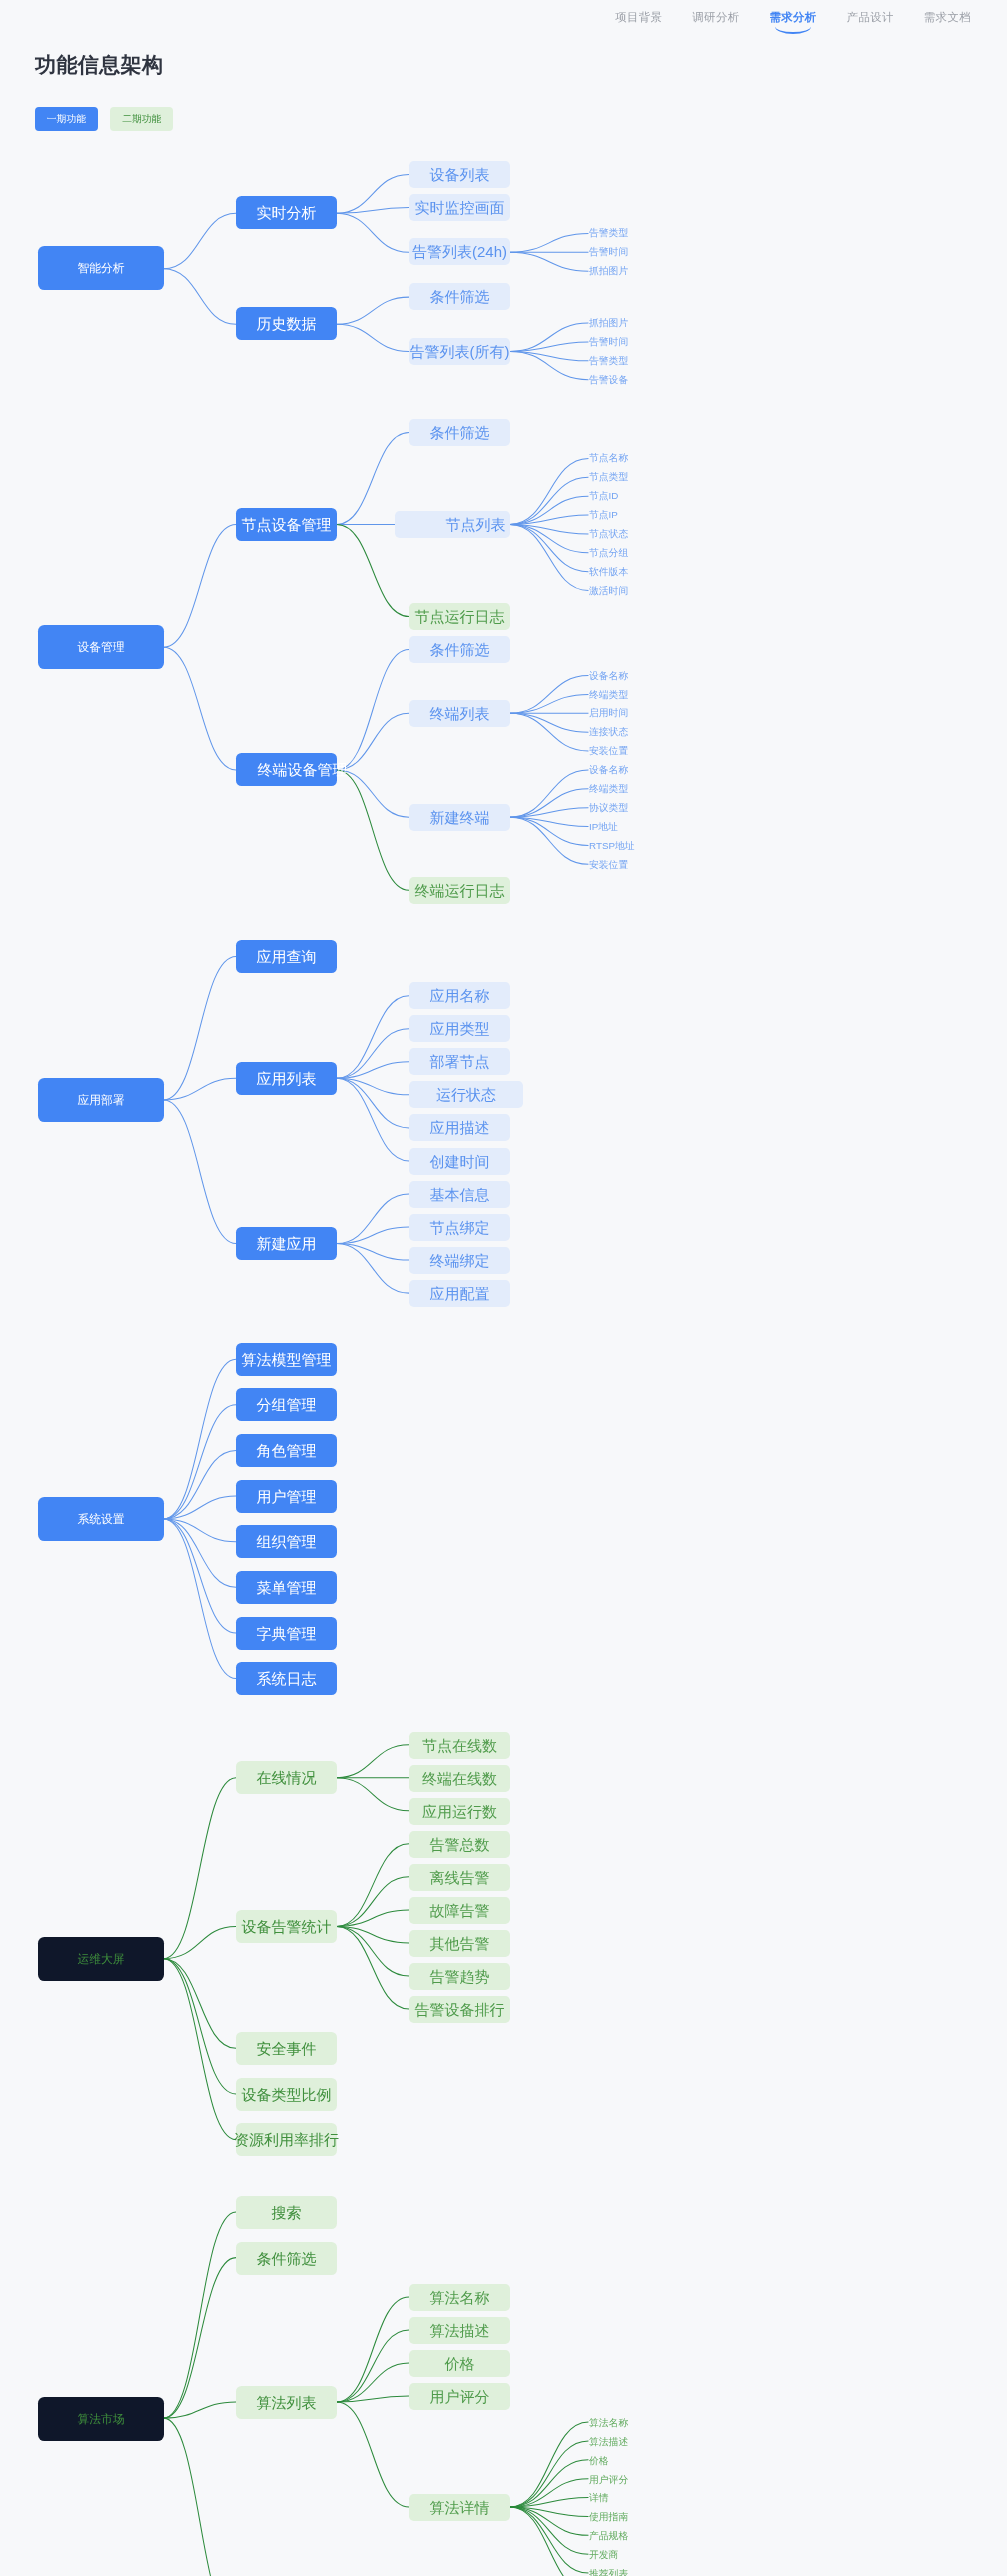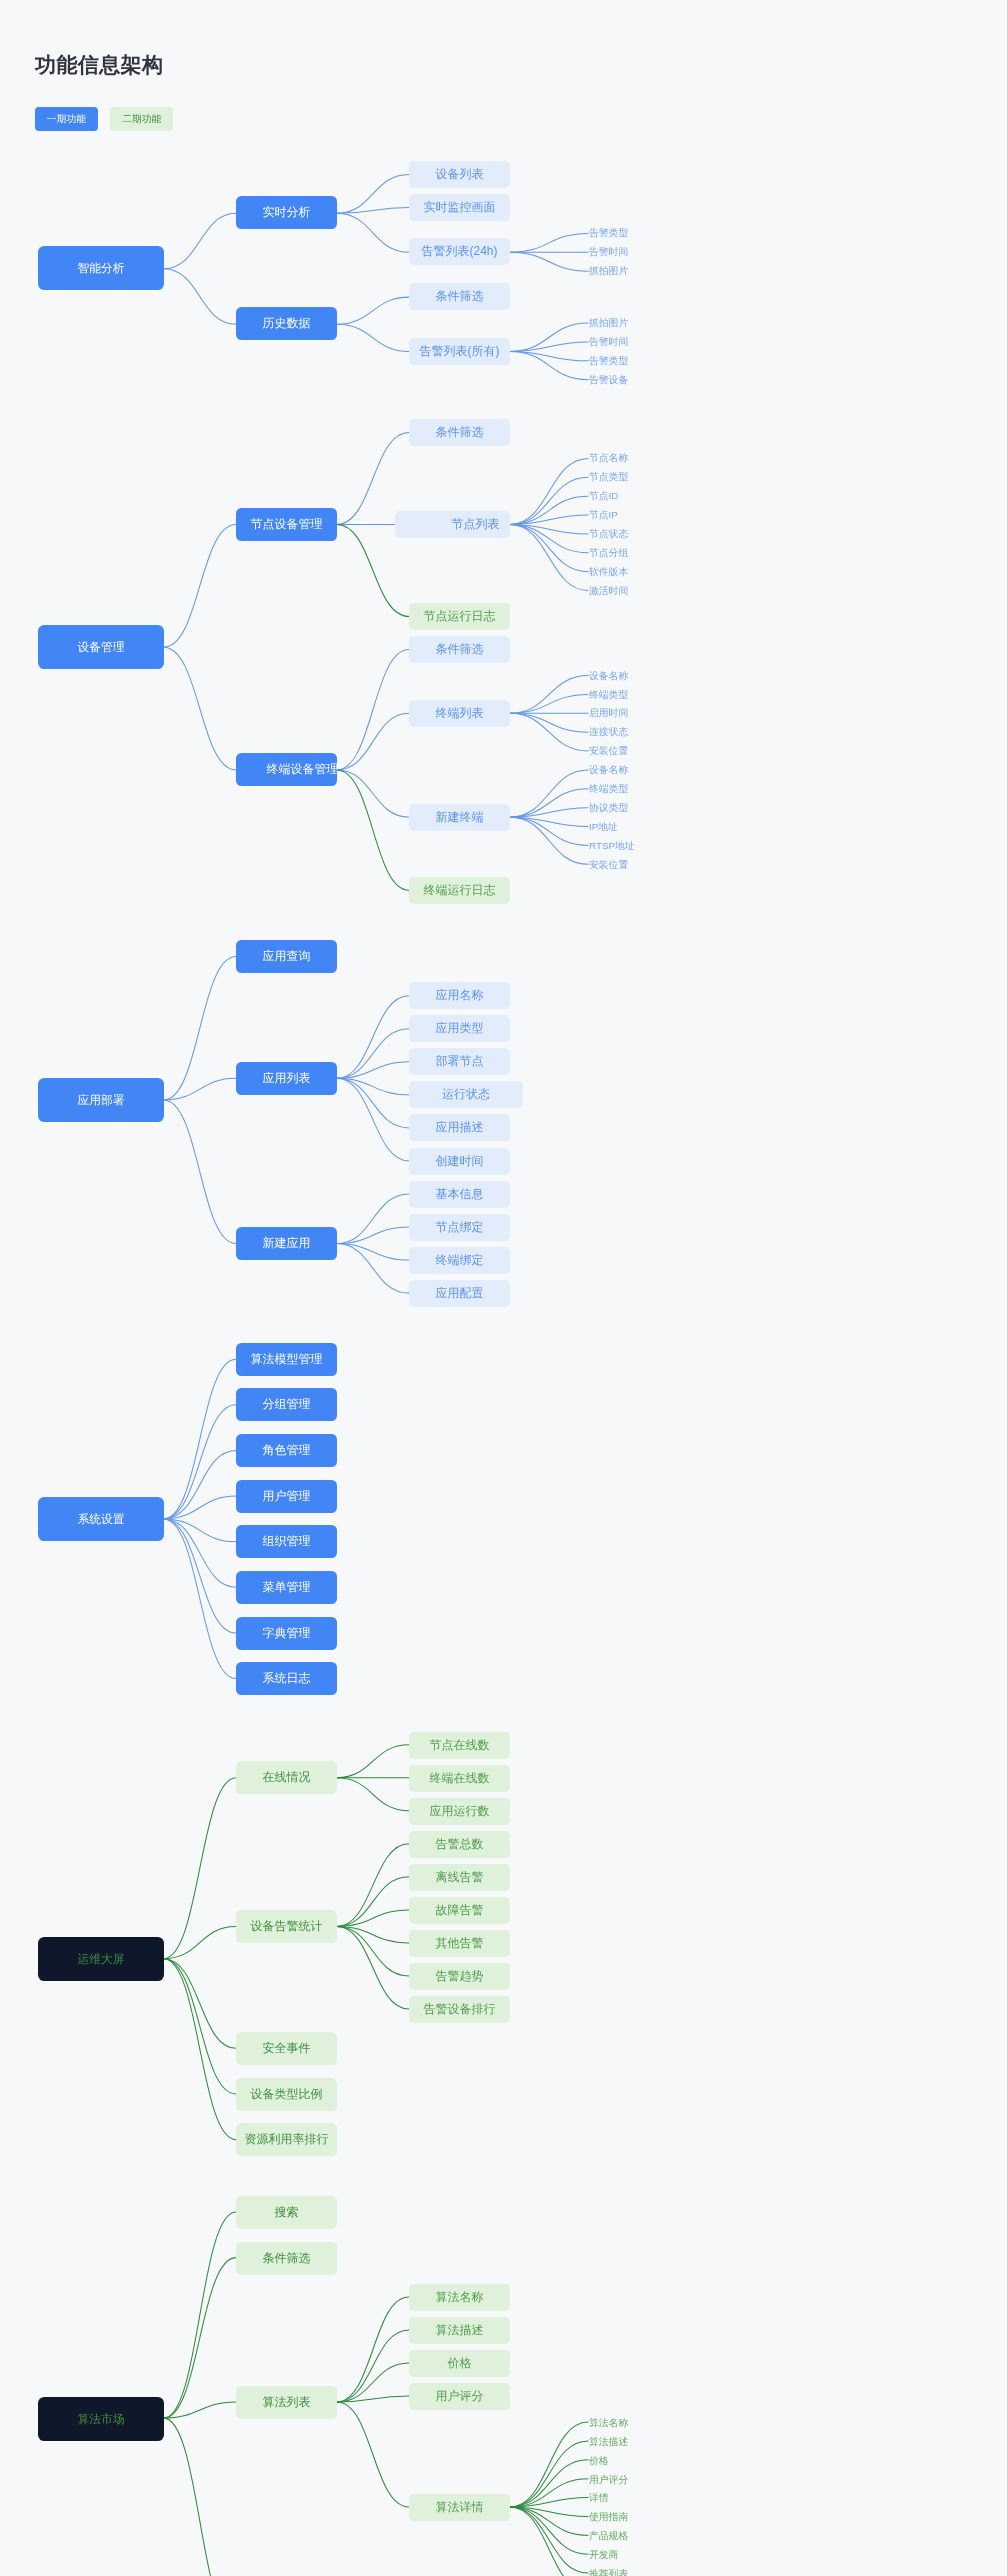--- a/index.html
+++ b/index.html
@@ -52,40 +52,47 @@
   .node {
     position: absolute; display: flex; align-items: center; justify-content: center;
     text-align: center; border-radius: 5.5px; white-space: nowrap; cursor: pointer;
     line-height: 1.2;
   }
   
   .node.l1 { height: 44px; font-size: 11.8px; border-radius: 6.3px; }
   .node.l1.p1 { background: #4285f4; color: #fff; }
   .node.l1.p2 { background: #0f172a; color: #3f8f3c; }
   
-  .node.l2 { height: 33px; font-size: 12px; }
+  .node.l2 { height: 33px; font-size: 15px; }
   .node.l2.p1 { background: #4285f4; color: #fff; }
   .node.l2.p2 { background: #dff0db; color: #3f8f3c; }
   
-  .node.l3 { height: 27px; font-size: 12px; border-radius: 4.7px; }
+  .node.l3 { height: 27px; font-size: 15px; border-radius: 4.7px; }
   .node.l3.p1 { background: #e3ecfb; color: #5b93ef; }
   .node.l3.p2 { background: #dff0db; color: #4f9b4b; }
   
   .node.leaf {
     height: 17.3px; font-size: 9.8px; background: transparent;
     justify-content: flex-start; padding: 0;
   }
   .node.leaf.p1 { color: #74a4f2; }
   .node.leaf.p2 { color: #62ab5f; }
 </style>
 </head>
 <body>
 
 <div class="page" style="min-height: 2840px;">
 
+  <nav class="topnav">
+    <div class="nav-item">项目背景</div>
+    <div class="nav-item">调研分析</div>
+    <div class="nav-item active">需求分析</div>
+    <div class="nav-item">产品设计</div>
+    <div class="nav-item">需求文档</div>
+  </nav>
 
   <h1 class="page-title">功能信息架构</h1>
 
   <div class="legend">
     <div class="legend-chip p1">一期功能</div>
     <div class="legend-chip p2">二期功能</div>
   </div>
 
   <div class="mindmap">
     <svg class="edges" id="edge-layer" width="1007" height="2576" viewBox="0 0 1280 3273" xmlns="http://www.w3.org/2000/svg">

